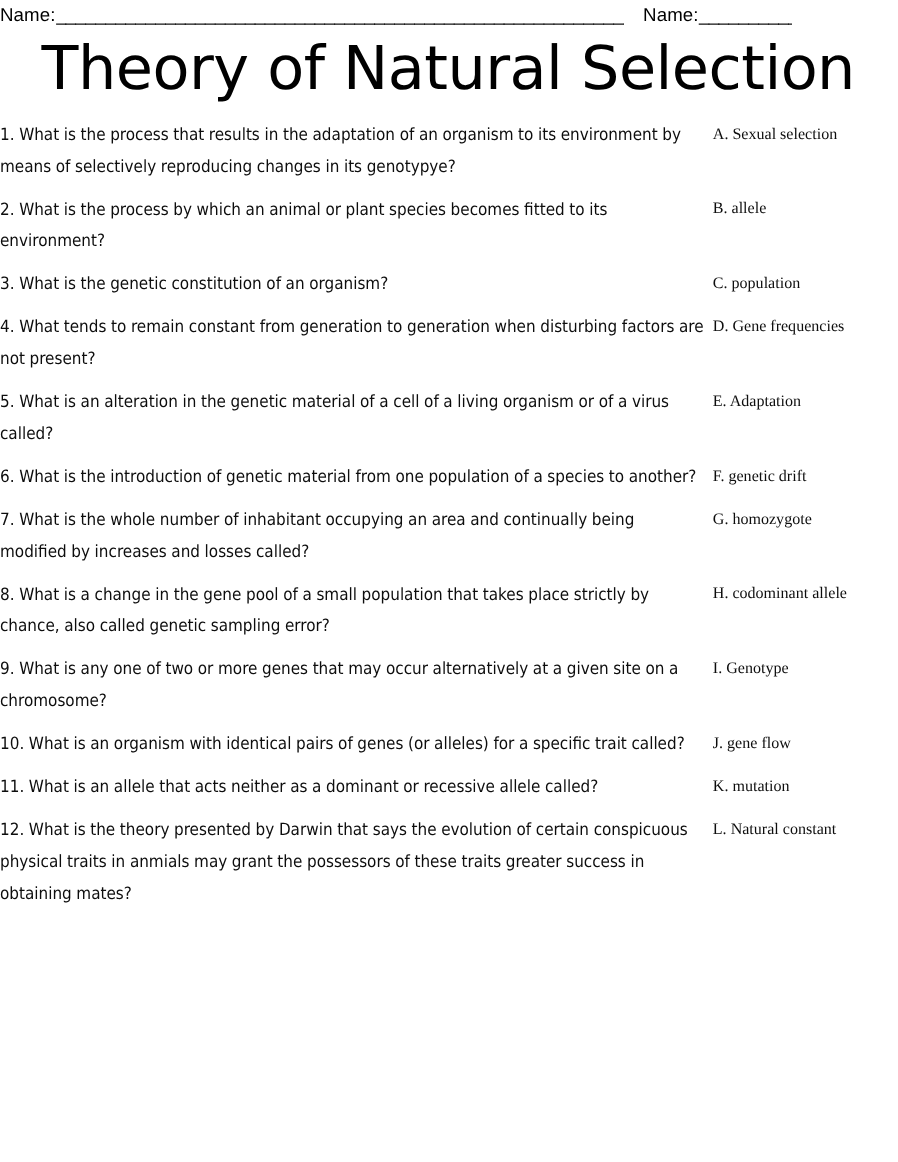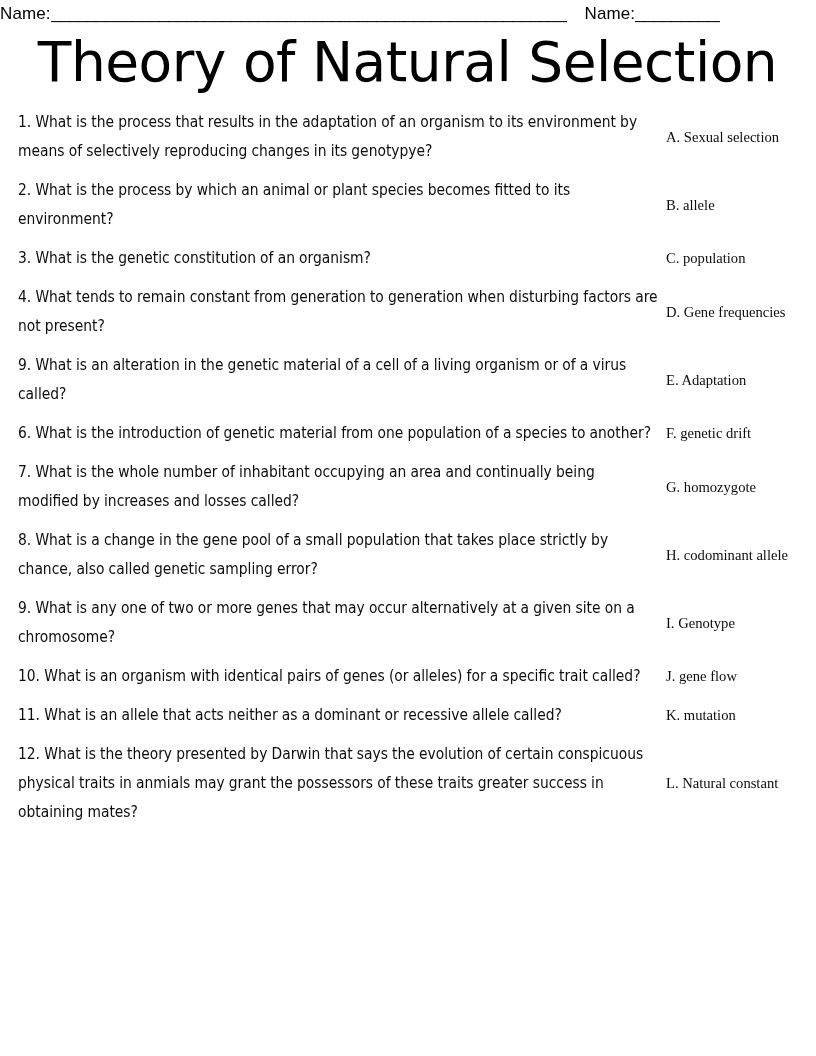--- a/index.html
+++ b/index.html
@@ -79,23 +79,22 @@
   }
 
   
   .qa-list {
     margin-top: 15px;
     width: 816px;
   }
 
   .qa-row {
     display: flex;
-    align-items: center;
+    align-items: flex-start;
     margin-bottom: 10px;
-    padding-left: 18px;
   }
 
   .q-cell {
     width: 648px;
     flex: 0 0 648px;
     padding-right: 8px;
     box-sizing: border-box;
     font-family: "DejaVu Sans Condensed", "DejaVu Sans", sans-serif;
     font-stretch: condensed;
     font-size: 15.4px;
@@ -140,21 +139,21 @@
       </div>
       <div class="qa-row">
         <div class="q-cell">3. What is the genetic constitution of an organism?</div>
         <div class="a-cell">C. population</div>
       </div>
       <div class="qa-row">
         <div class="q-cell">4. What tends to remain constant from generation to generation when disturbing factors are not present?</div>
         <div class="a-cell">D. Gene frequencies</div>
       </div>
       <div class="qa-row">
-        <div class="q-cell">9. What is an alteration in the genetic material of a cell of a living organism or of a virus called?</div>
+        <div class="q-cell">5. What is an alteration in the genetic material of a cell of a living organism or of a virus called?</div>
         <div class="a-cell">E. Adaptation</div>
       </div>
       <div class="qa-row">
         <div class="q-cell">6. What is the introduction of genetic material from one population of a species to another?</div>
         <div class="a-cell">F. genetic drift</div>
       </div>
       <div class="qa-row">
         <div class="q-cell">7. What is the whole number of inhabitant occupying an area and continually being modified by increases and losses called?</div>
         <div class="a-cell">G. homozygote</div>
       </div>

